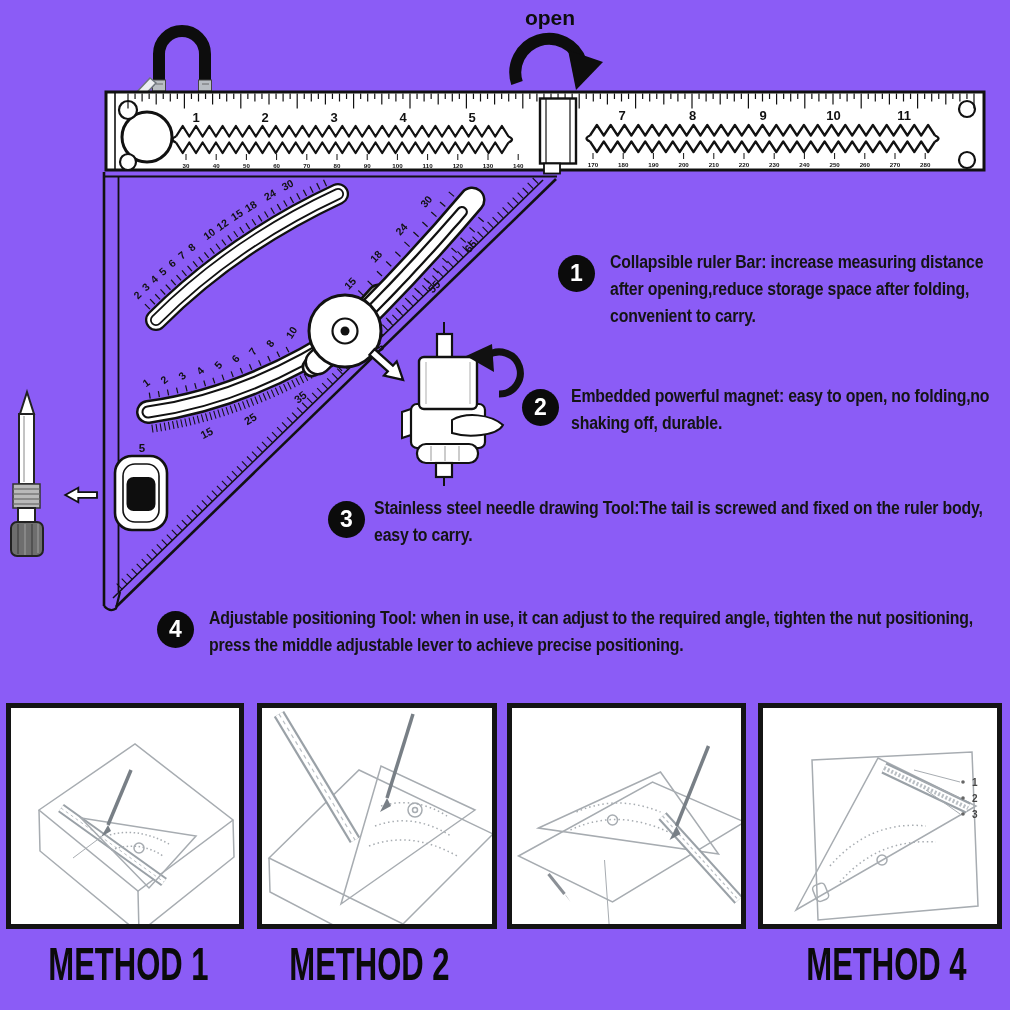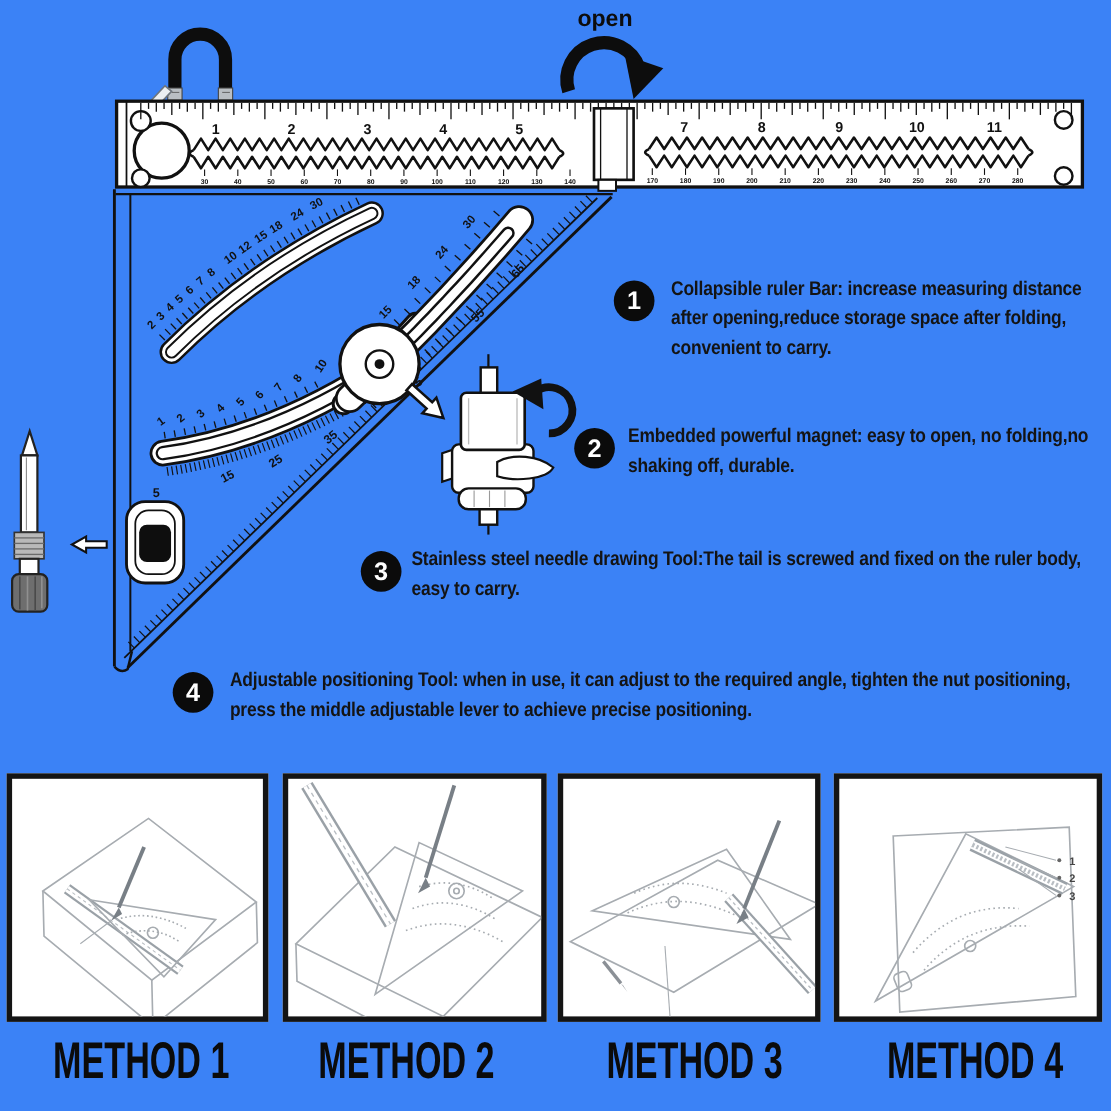--- a/index.html
+++ b/index.html
@@ -1,16 +1,16 @@
 <!DOCTYPE html>
 <html><head>
 <meta charset="utf-8">
 <style>
   html,body{margin:0;padding:0;background:#fff;}
-  #stage{position:relative;width:1010px;height:1010px;background:#3b82f6;overflow:hidden;
+  #stage{position:relative;width:1010px;height:1010px;background:#8b5cf6;overflow:hidden;
          font-family:"Liberation Sans", sans-serif;}
   #art{position:absolute;left:0;top:0;}
   #art text{font-family:"Liberation Sans", sans-serif;font-weight:700;fill:#111;}
   .badge{position:absolute;width:37px;height:37px;border-radius:50%;background:#0b0b0b;color:#fff;
          display:flex;align-items:center;justify-content:center;font-size:23px;font-weight:bold;}
   .ftext{position:absolute;font-weight:bold;font-size:18px;line-height:27px;letter-spacing:-0.2px;
          transform:scaleX(0.88);transform-origin:0 0;color:#141414;}
   .fline{white-space:nowrap;}
   .open-label{position:absolute;left:500px;top:6px;width:100px;text-align:center;
               font-size:21px;font-weight:bold;color:#0d0d0d;}
@@ -708,18 +708,16 @@
       <text x="206" y="78" font-size="10" fill="#444" font-weight="bold">1</text>
       <text x="206" y="94" font-size="10" fill="#444" font-weight="bold">2</text>
       <text x="206" y="110" font-size="10" fill="#444" font-weight="bold">3</text>
     </svg>
   </div>
 
   <div class="method-label" style="left:7px;text-align:right;">
     <span>METHOD 1</span></div>
   <div class="method-label" style="left:248px;">
     <span>METHOD 2</span></div>
-  <div class="method-label" style="left:510px;">
-    <span>METHOD 3</span></div>
   <div class="method-label" style="left:765px;">
     <span>METHOD 4</span></div>
 
 </div>
 
 </body></html>

